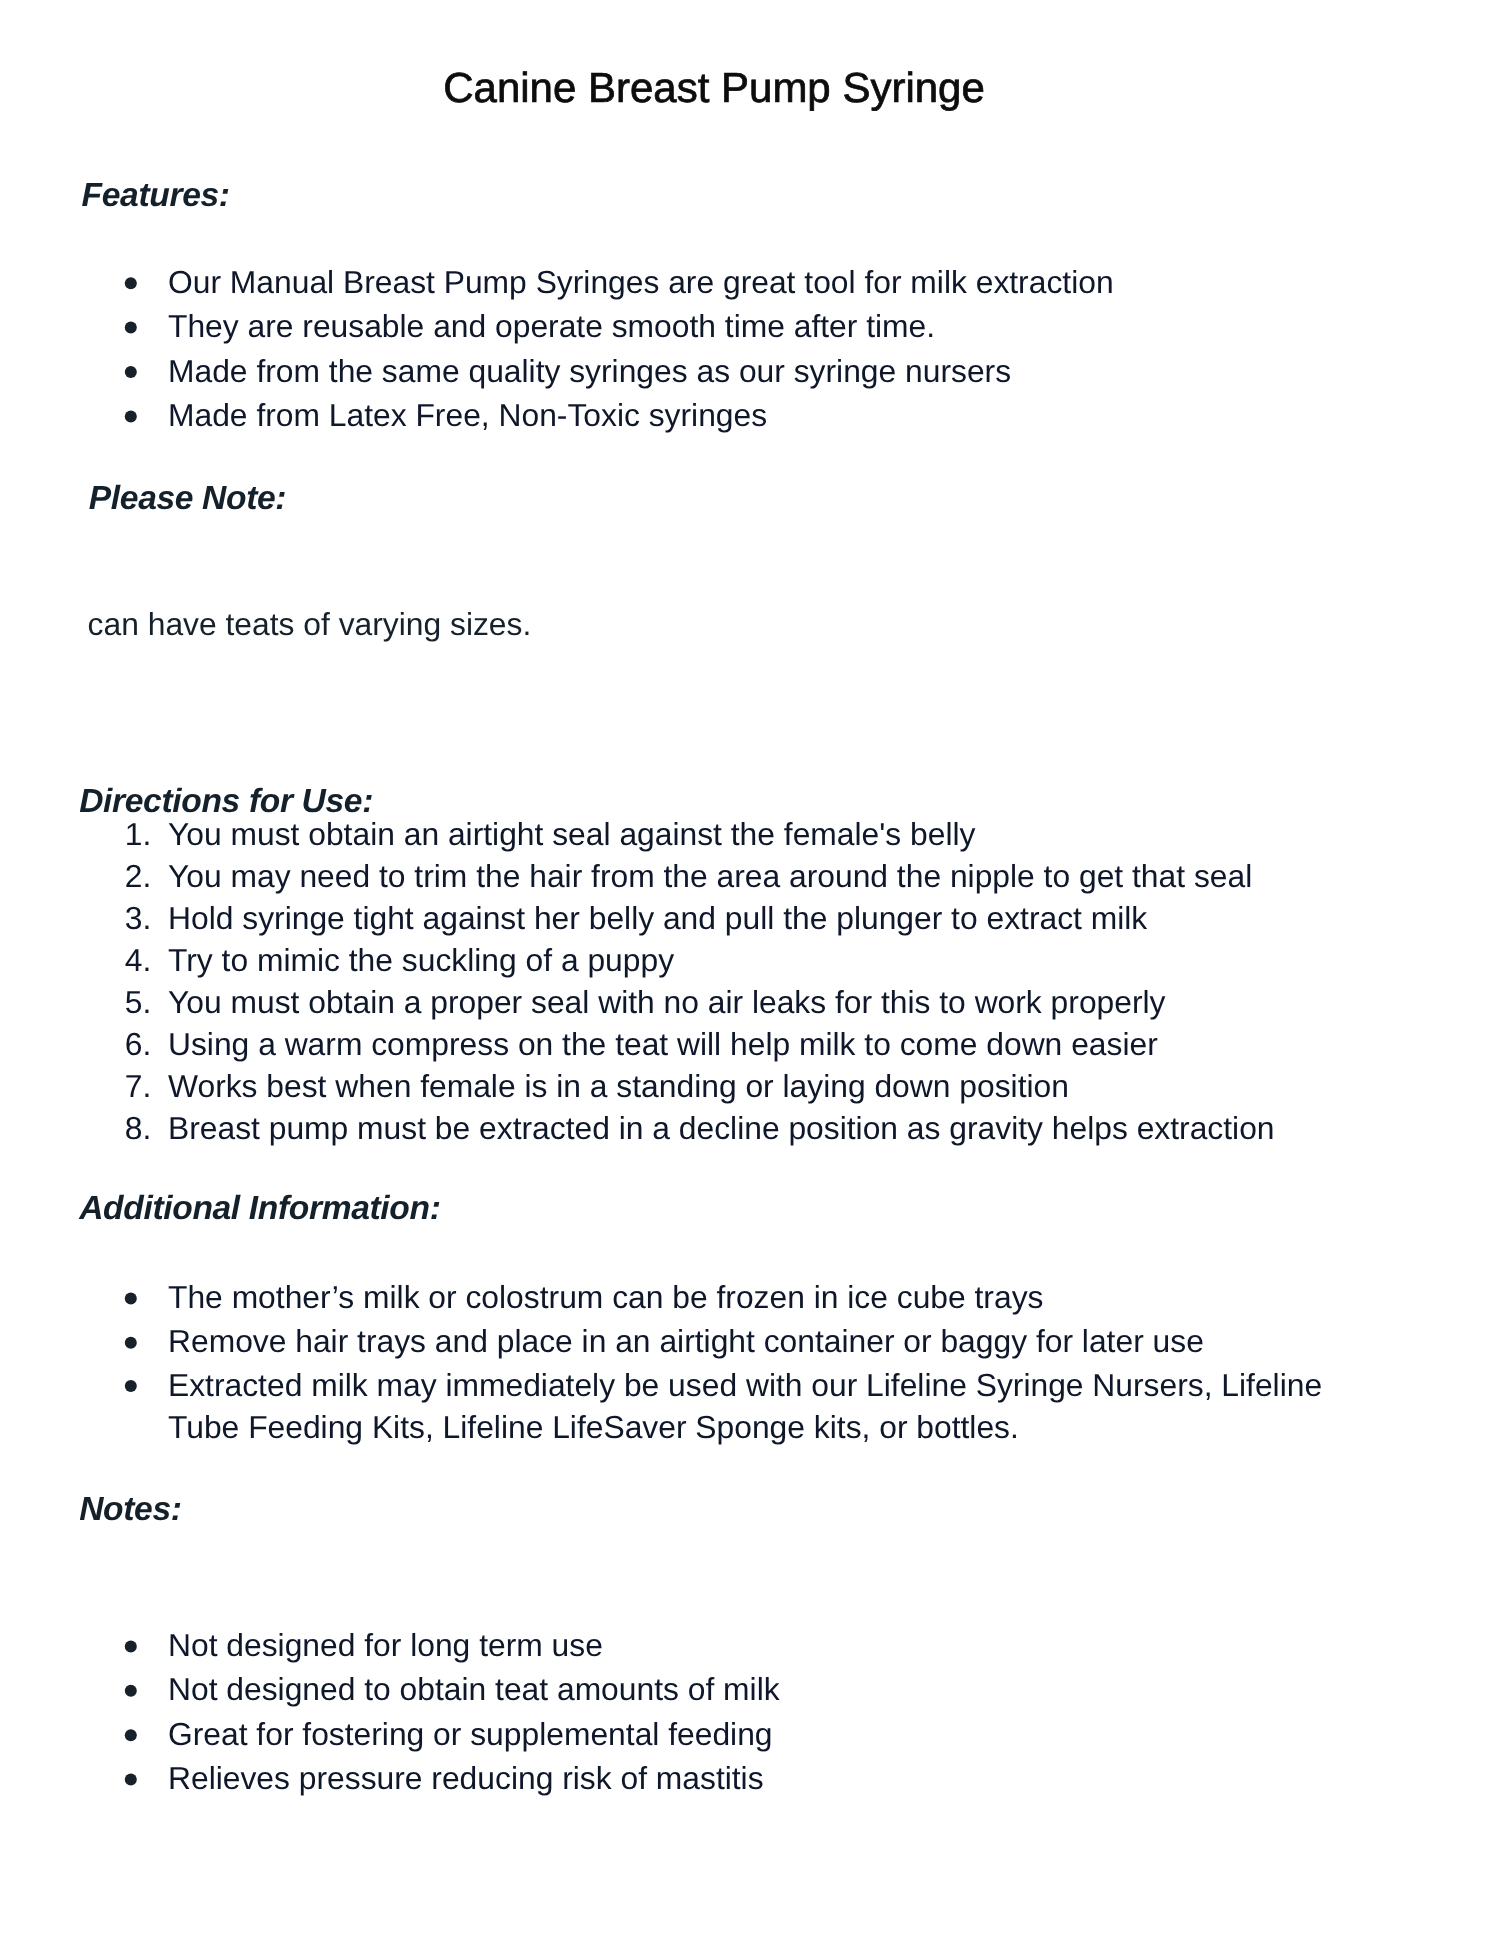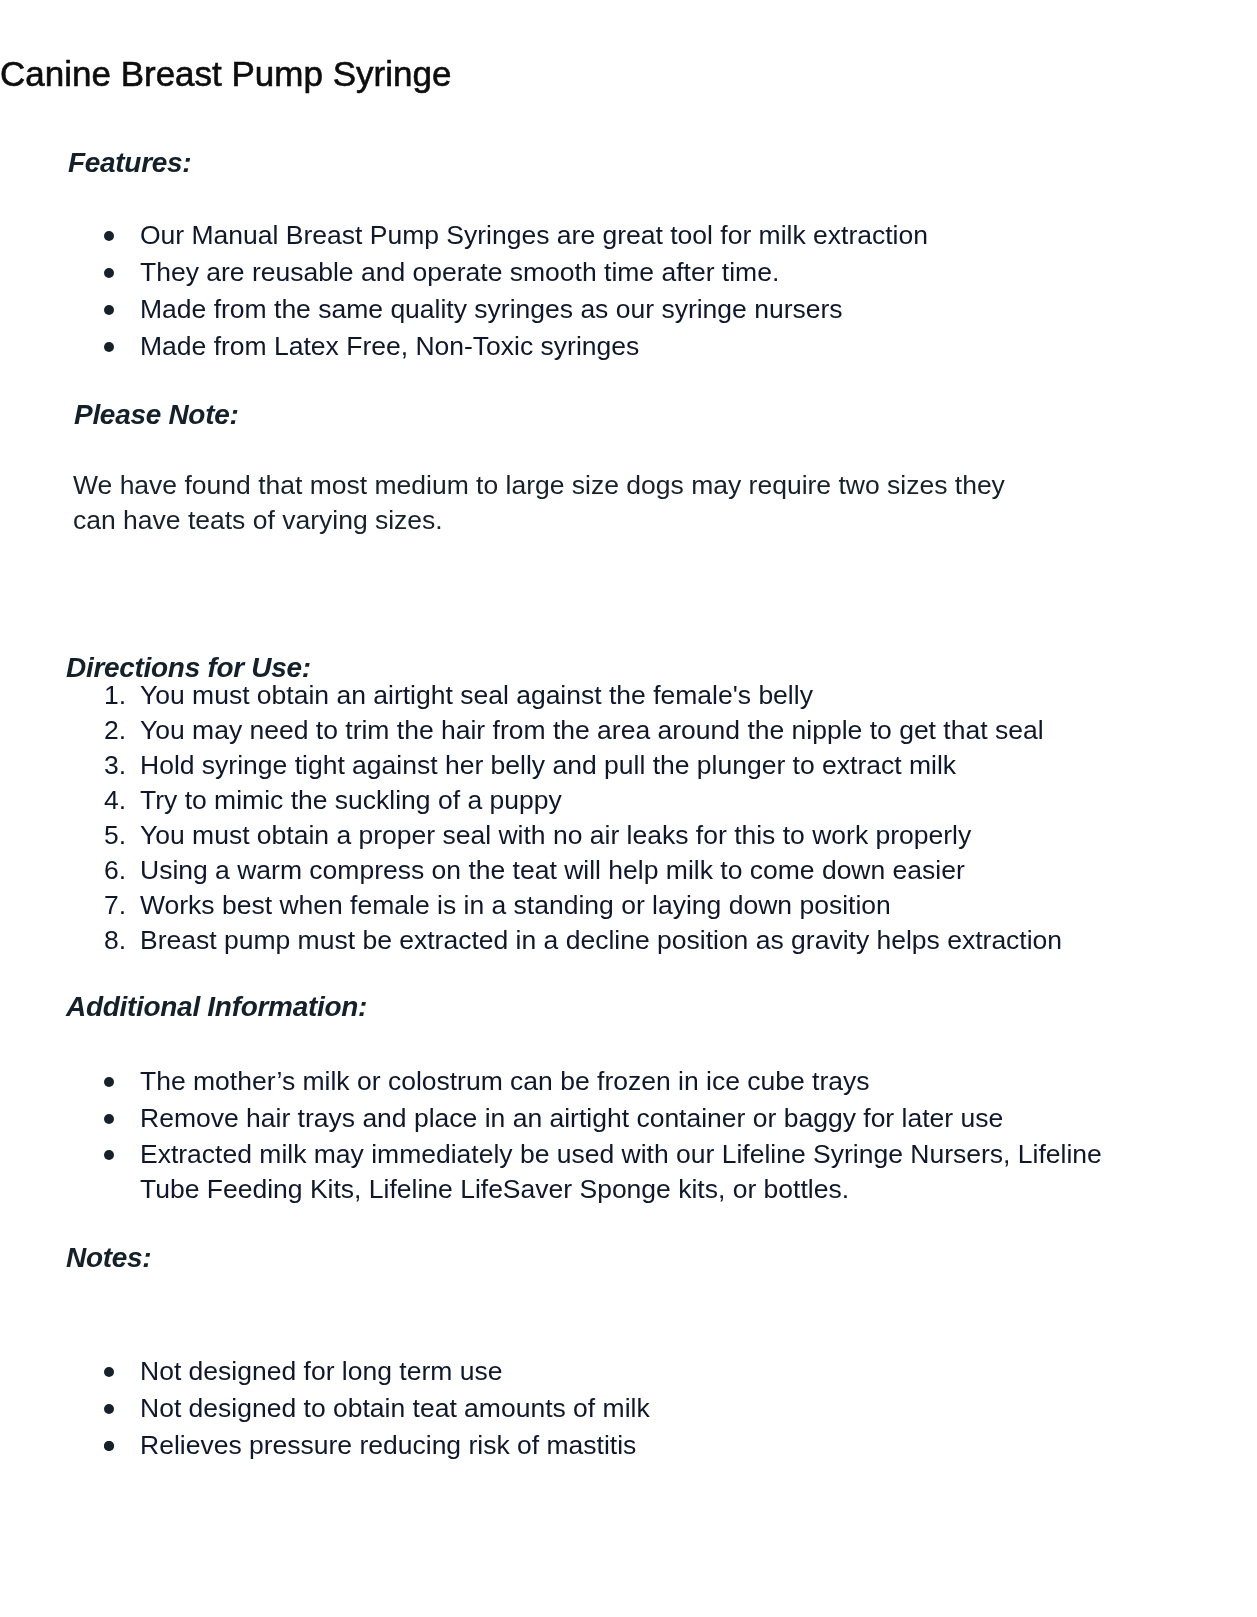--- a/index.html
+++ b/index.html
@@ -19,21 +19,21 @@
       position: absolute;
       left: 0; top: 0;
       width: 1257px;
       height: 1617px;
     }
     .title {
       position: absolute;
       left: 0;
       width: 1190px;
       top: 52px;
-      text-align: left;
+      text-align: center;
       font-size: 35px;
       line-height: 44px;
       color: #0d0d0d;
       margin: 0;
       font-weight: normal;
       -webkit-text-stroke: 0.6px #0d0d0d;
     }
     .heading {
       position: absolute;
       margin: 0;
@@ -95,21 +95,21 @@
   <h2 class="heading" style="left:68px; top:146px;">Features:</h2>
   <ul class="list bullets" style="left:68px; top:217px;">
     <li><span class="bullet-dot"></span><span>Our Manual Breast Pump Syringes are great tool for milk extraction</span></li>
     <li><span class="bullet-dot"></span><span>They are reusable and operate smooth time after time.</span></li>
     <li><span class="bullet-dot"></span><span>Made from the same quality syringes as our syringe nursers</span></li>
     <li><span class="bullet-dot"></span><span>Made from Latex Free, Non-Toxic syringes</span></li>
   </ul>
 
   <h2 class="heading" style="left:74px; top:398px;">Please Note:</h2>
   <p class="paragraph" style="left:73px; top:468px;">
-    <span>We have found that most medium to large size dogs may require two sizes they</span><br>
+    <br>
     <span>can have teats of varying sizes.</span>
   </p>
 
   <h2 class="heading" style="left:66px; top:606px;margin-top:45px;">Directions for Use:</h2>
   <ol class="list numbered" style="left:68px; top:678px;">
     <li><span class="num">1.</span><span>You must obtain an airtight seal against the female's belly</span></li>
     <li><span class="num">2.</span><span>You may need to trim the hair from the area around the nipple to get that seal</span></li>
     <li><span class="num">3.</span><span>Hold syringe tight against her belly and pull the plunger to extract milk</span></li>
     <li><span class="num">4.</span><span>Try to mimic the suckling of a puppy</span></li>
     <li><span class="num">5.</span><span>You must obtain a proper seal with no air leaks for this to work properly</span></li>
@@ -122,17 +122,17 @@
   <ul class="list bullets" style="left:68px; top:1063px;">
     <li><span class="bullet-dot"></span><span>The mother’s milk or colostrum can be frozen in ice cube trays</span></li>
     <li><span class="bullet-dot"></span><span>Remove hair trays and place in an airtight container or baggy for later use</span></li>
     <li style="line-height:35px;"><span class="bullet-dot" style="top:13px;"></span><span>Extracted milk may immediately be used with our Lifeline Syringe Nursers, Lifeline</span><br><span>Tube Feeding Kits, Lifeline LifeSaver Sponge kits, or bottles.</span></li>
   </ul>
 
   <h2 class="heading" style="left:66px; top:1241px;">Notes:</h2>
   <ul class="list bullets" style="left:68px; top:1313px;margin-top:40px;">
     <li><span class="bullet-dot"></span><span>Not designed for long term use</span></li>
     <li><span class="bullet-dot"></span><span>Not designed to obtain teat amounts of milk</span></li>
-    <li><span class="bullet-dot"></span></li>
+    <li><span class="bullet-dot"></span><span>Great for fostering or supplemental feeding</span></li>
     <li><span class="bullet-dot"></span><span>Relieves pressure reducing risk of mastitis</span></li>
   </ul>
 
 </div>
 
 </body></html>

